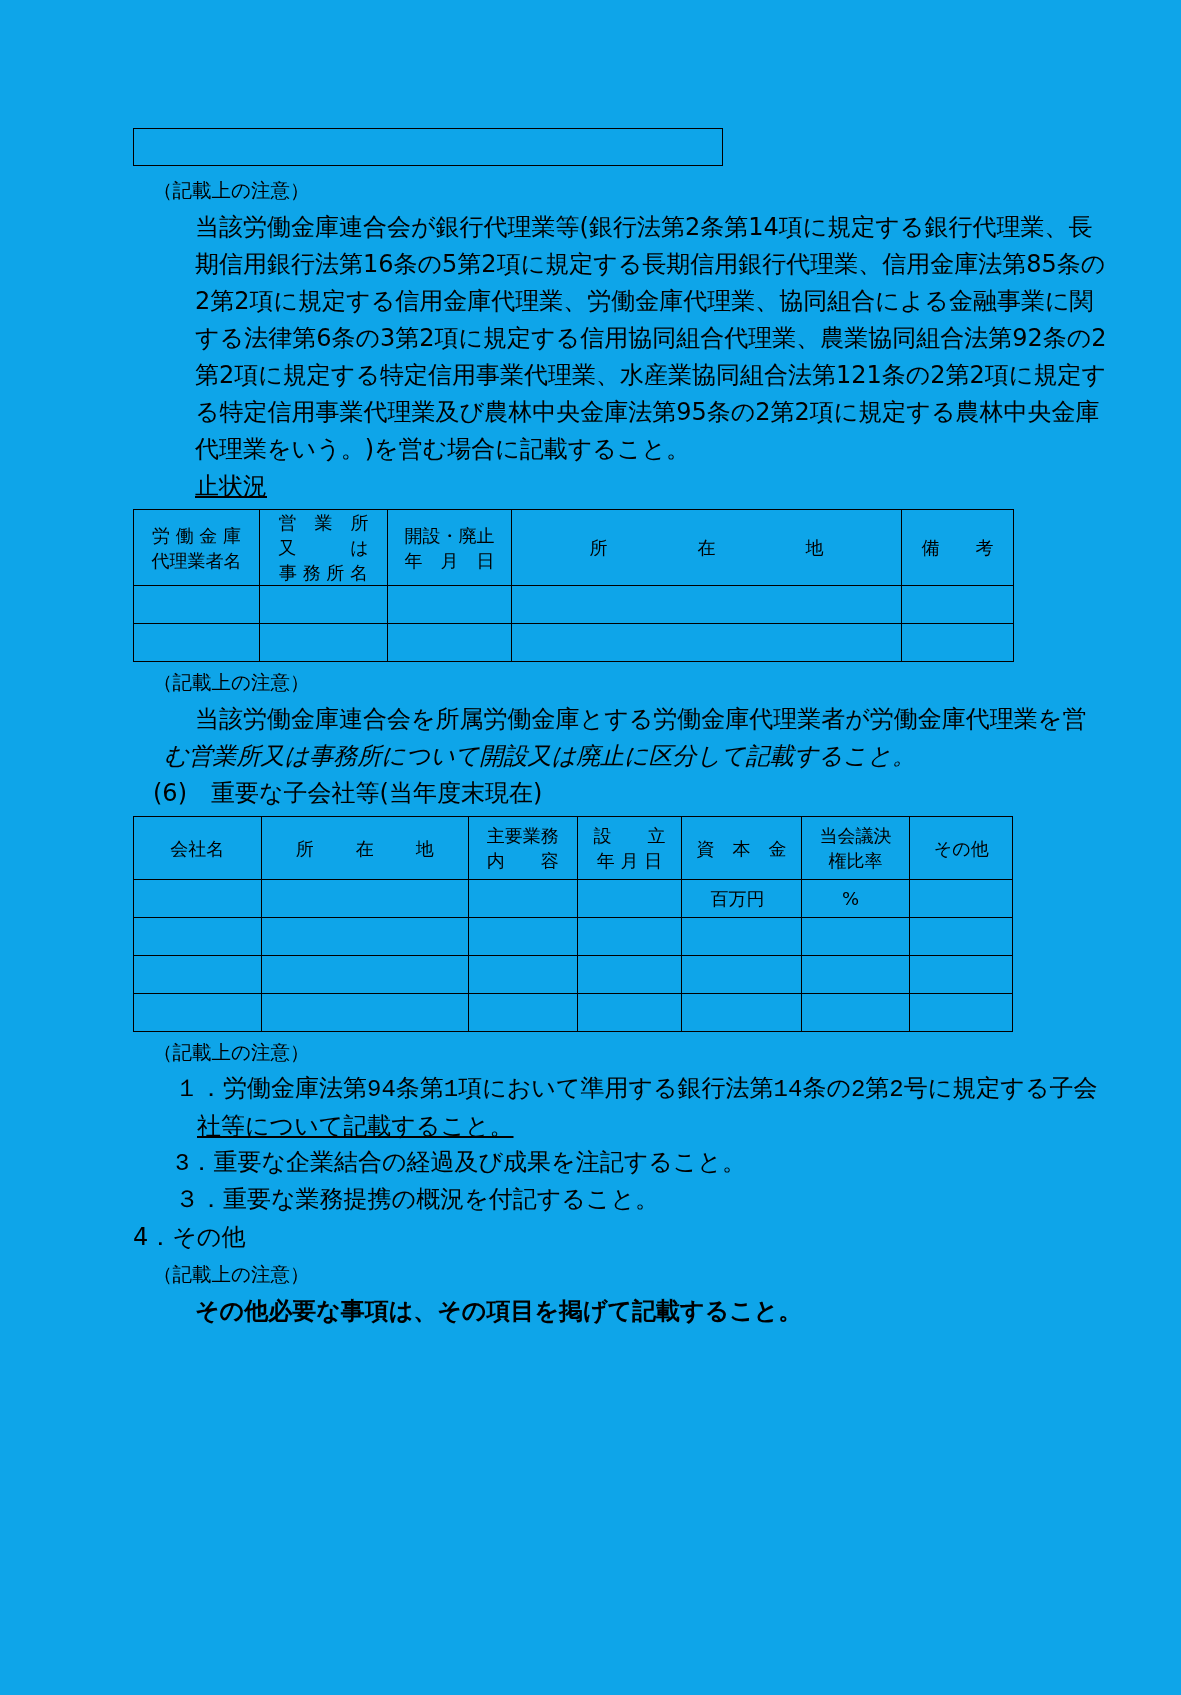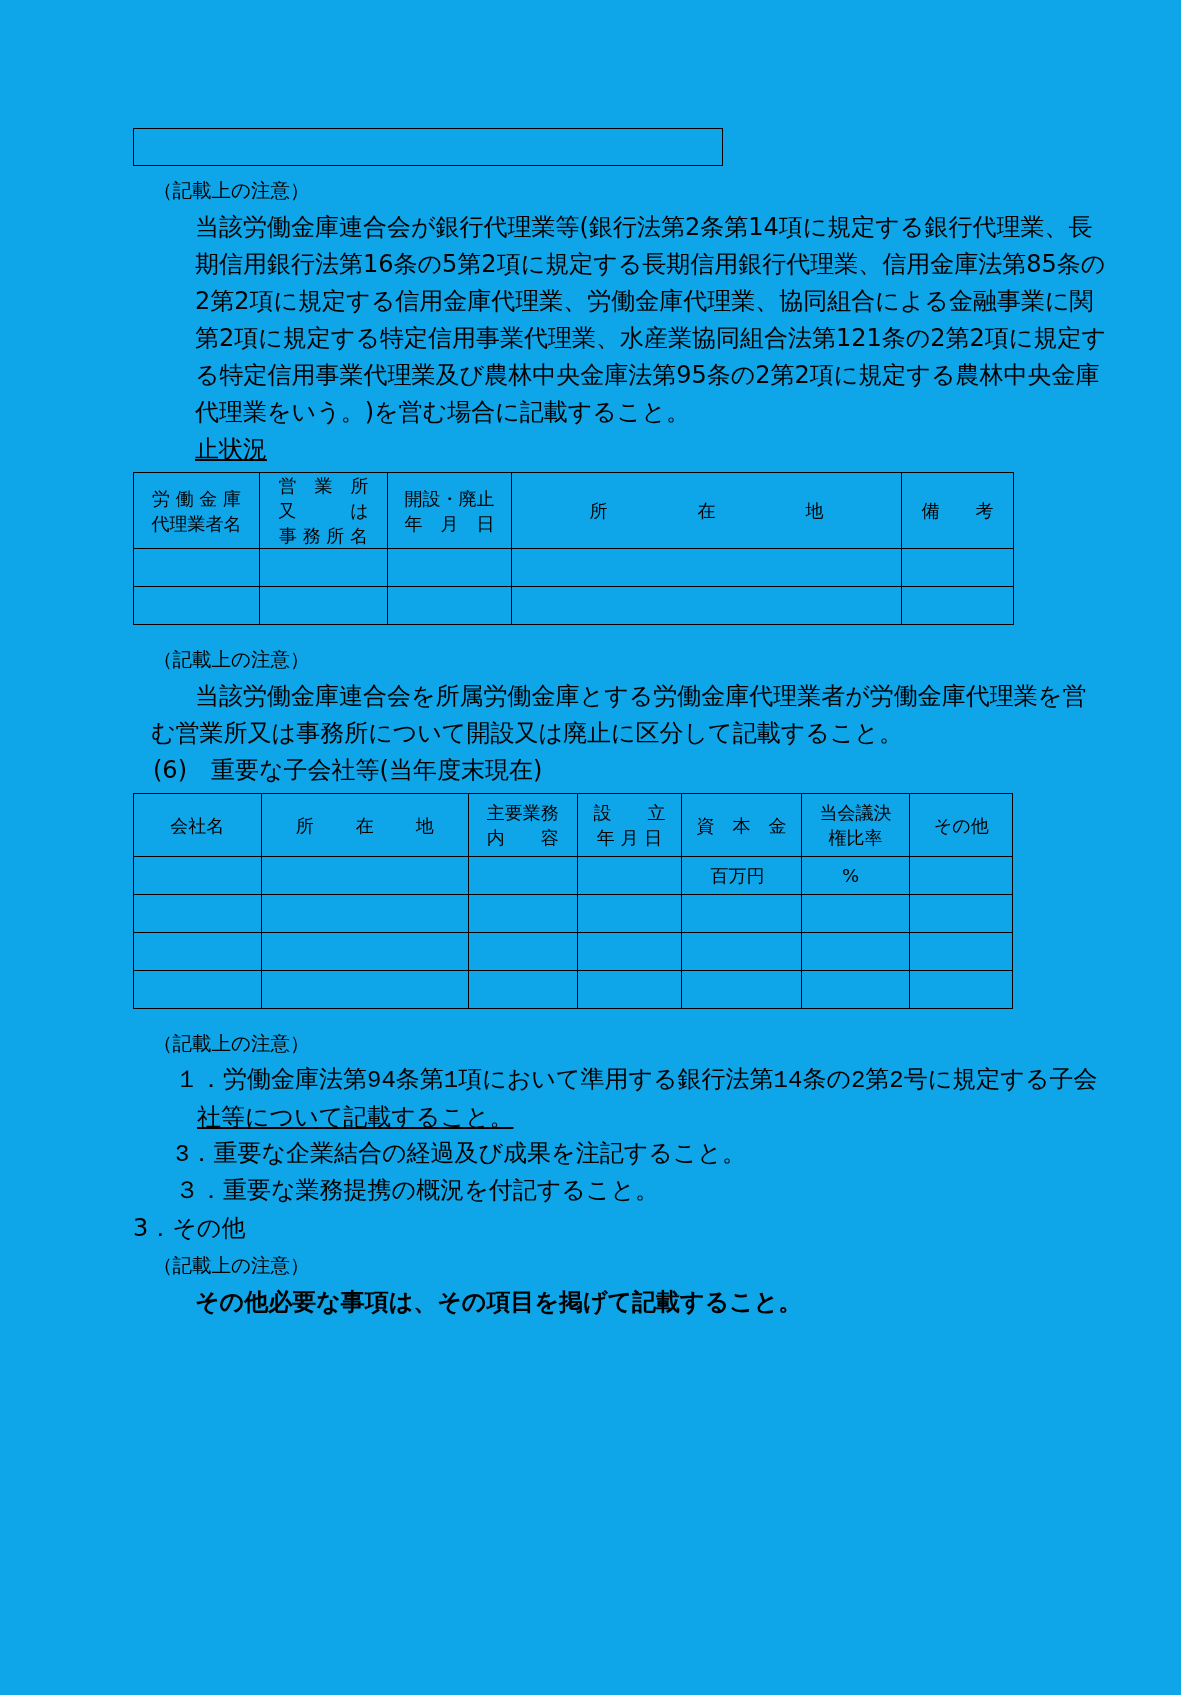--- a/index.html
+++ b/index.html
@@ -54,21 +54,21 @@
     box-sizing: border-box;
     margin-bottom: 6px;
   }
 
   
   table.form {
     border-collapse: collapse;
     width: 880px;
     table-layout: fixed;
     margin-top: 4px;
-    margin-bottom: 16px;
+    margin-bottom: 2px;
   }
   table.form td, table.form th {
     border: 1.3px solid #000;
     font-size: 18px;
     font-weight: normal;
     text-align: center;
     vertical-align: middle;
     padding: 0;
     line-height: 25px;
   }
@@ -118,20 +118,21 @@
   <div class="content">
 
     <div class="top-box"></div>
 
     <div class="note-head">（記載上の注意）</div>
 
     <div>
       <div class="para indent-first">当該労働金庫連合会が銀行代理業等(銀行法第2条第14項に規定する銀行代理業、長</div>
       <div class="para indent1">期信用銀行法第16条の5第2項に規定する長期信用銀行代理業、信用金庫法第85条の</div>
       <div class="para indent1">2第2項に規定する信用金庫代理業、労働金庫代理業、協同組合による金融事業に関</div>
+      <div class="para indent1">する法律第6条の3第2項に規定する信用協同組合代理業、農業協同組合法第92条の2</div>
       <div class="para indent1">第2項に規定する特定信用事業代理業、水産業協同組合法第121条の2第2項に規定す</div>
       <div class="para indent1">る特定信用事業代理業及び農林中央金庫法第95条の2第2項に規定する農林中央金庫</div>
       <div class="para indent1">代理業をいう。)を営む場合に記載すること。</div>
     </div>
 
     <div>
       <div class="para ho-cont">止状況</div>
     </div>
 
     <table class="form">
@@ -179,21 +180,21 @@
           <td></td>
           <td></td>
           <td></td>
         </tr>
       </tbody>
     </table>
 
     <div class="note-head">（記載上の注意）</div>
     <div>
       <div class="para indent-first">当該労働金庫連合会を所属労働金庫とする労働金庫代理業者が労働金庫代理業を営</div>
-      <div class="para sec" style="margin-left:18px;">む営業所又は事務所について開設又は廃止に区分して記載すること。</div>
+      <div class="para sec" style="margin-left:31px;font-style:italic;">む営業所又は事務所について開設又は廃止に区分して記載すること。</div>
     </div>
 
     <div class="para sec">(6)　重要な子会社等(当年度末現在)</div>
 
     <table class="form">
       <colgroup>
         <col class="hdr-t2-c1">
           <col class="hdr-t2-c2">
           <col class="hdr-t2-c3">
           <col class="hdr-t2-c4">
@@ -270,18 +271,18 @@
     </table>
 
     <div class="note-head">（記載上の注意）</div>
     <div>
       <div class="para numbered">１．労働金庫法第94条第1項において準用する銀行法第14条の2第2号に規定する子会</div>
       <div class="para numbered-cont">社等について記載すること。</div>
       <div class="para numbered">3．重要な企業結合の経過及び成果を注記すること。</div>
       <div class="para numbered">３．重要な業務提携の概況を付記すること。</div>
     </div>
 
-    <div class="para topnum">3．その他</div>
+    <div class="para topnum">4．その他</div>
     <div class="note-head">（記載上の注意）</div>
     <div class="para final">その他必要な事項は、その項目を掲げて記載すること。</div>
 
   </div>
 </div>
 
 </body></html>

